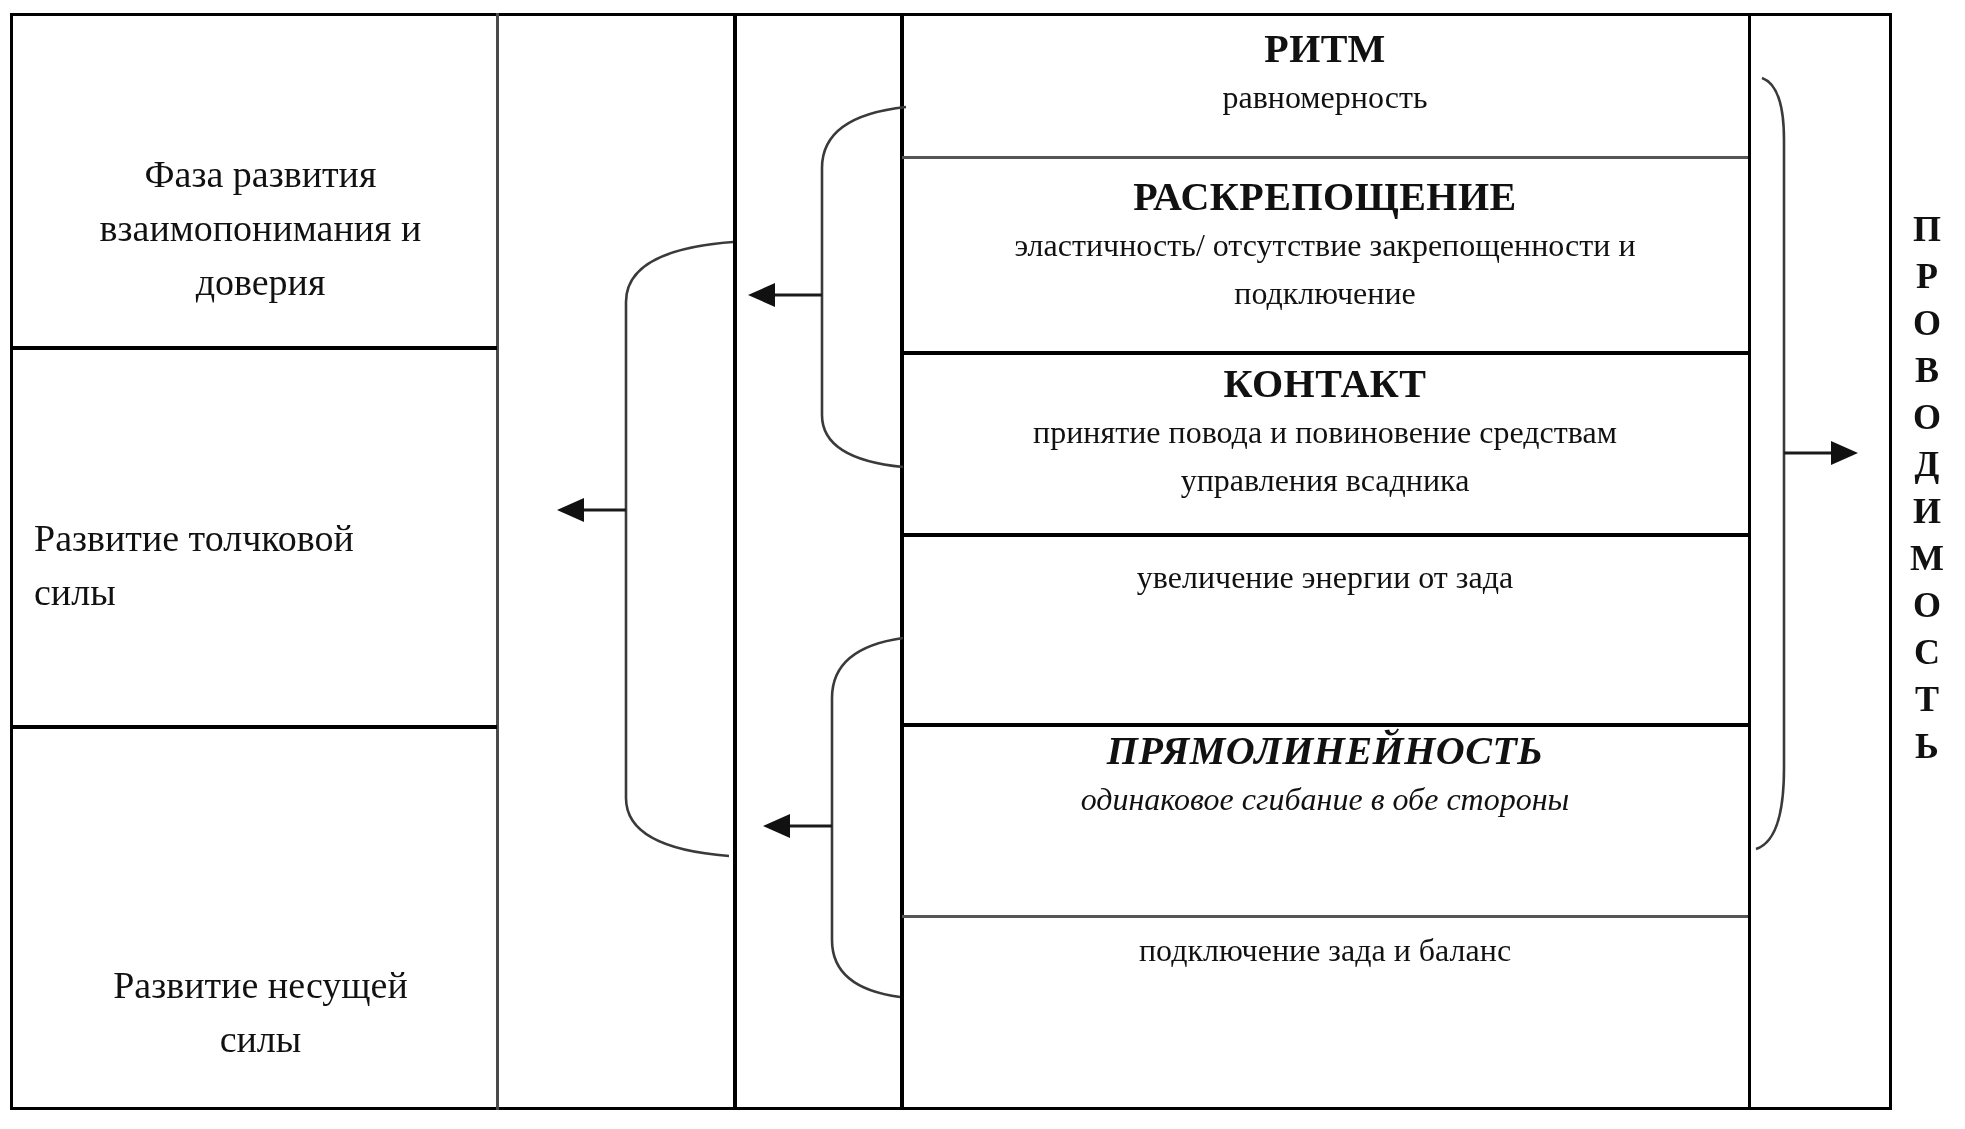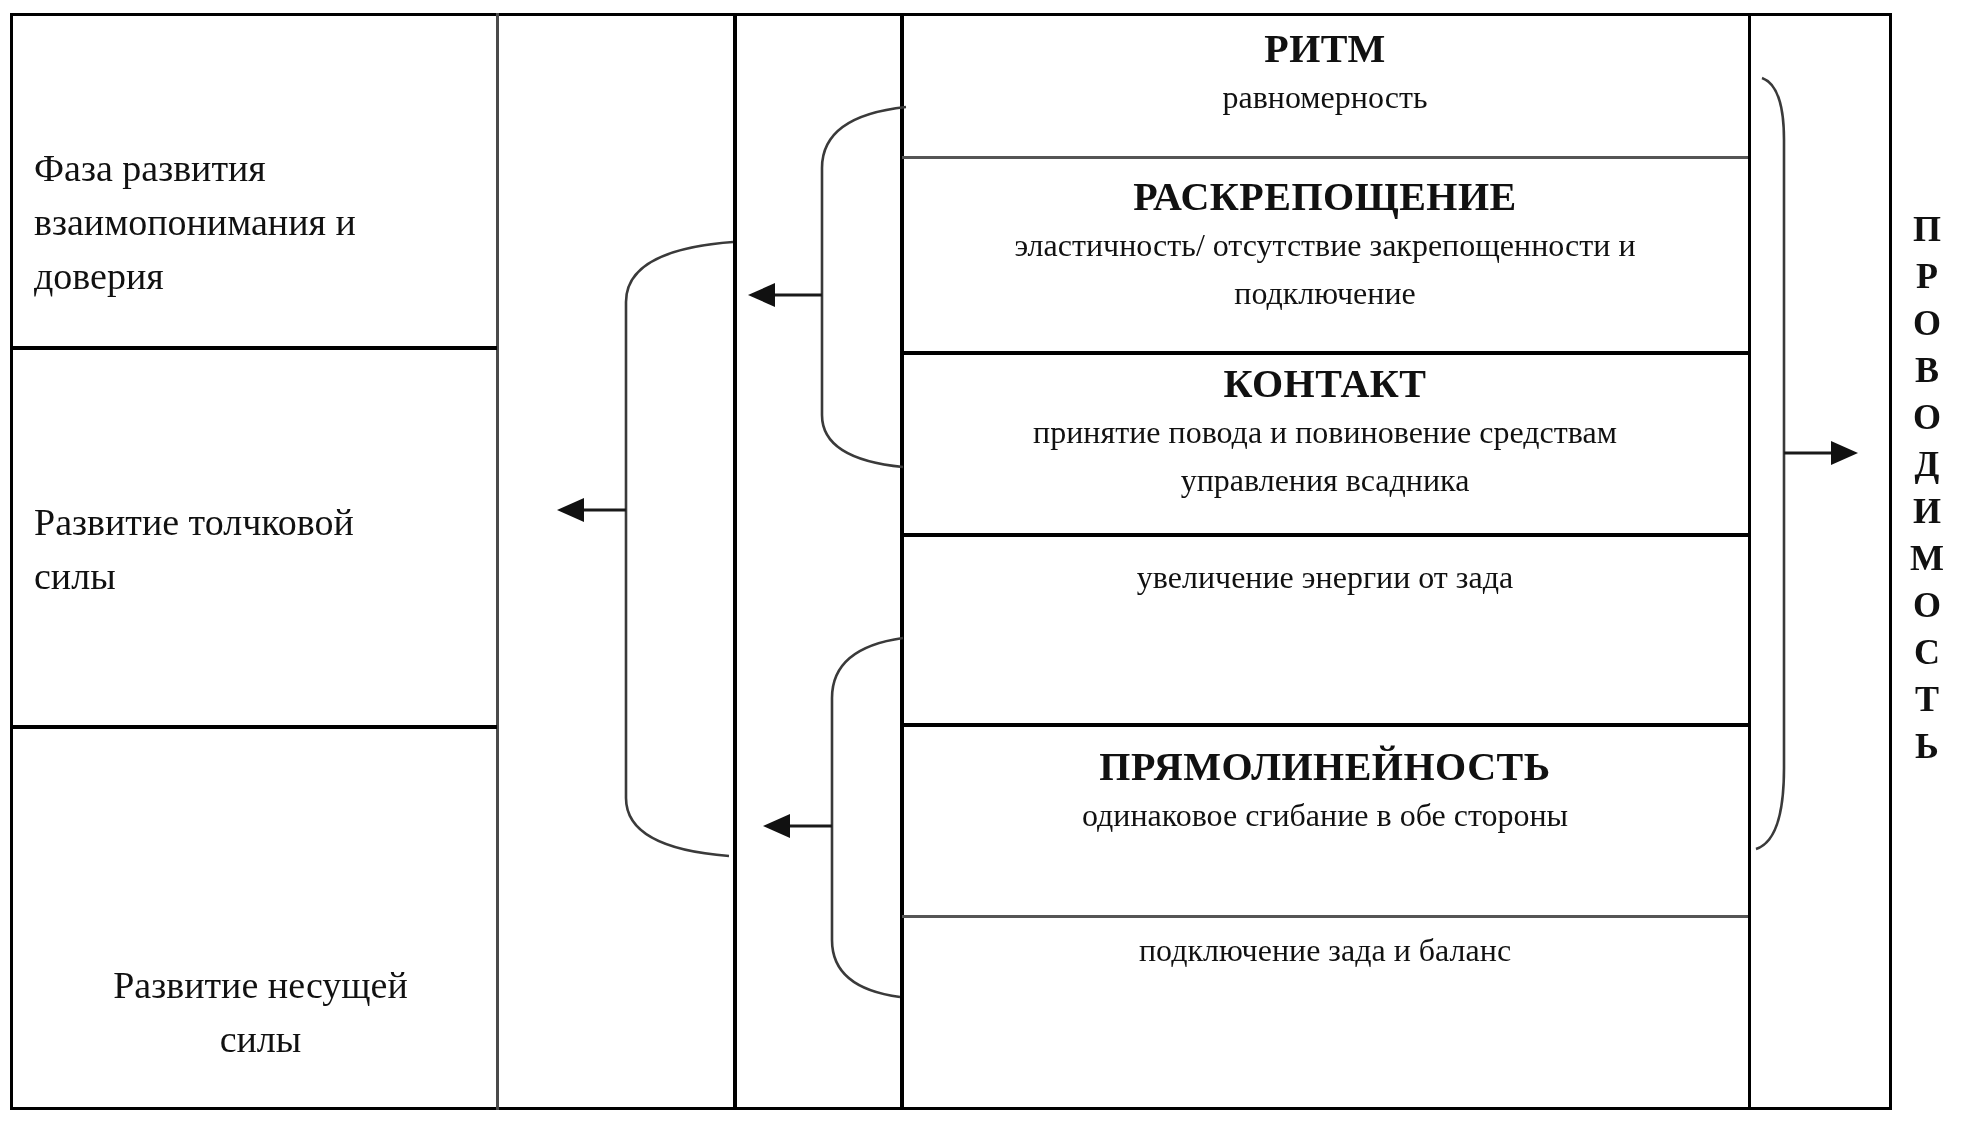--- a/index.html
+++ b/index.html
@@ -96,26 +96,26 @@
 
   <div class="hline left-div" style="top: 346px;"></div>
   <div class="hline left-div" style="top: 725px;"></div>
 
   <div class="hline box-div" style="top: 156px; height: 3px; background: #555;"></div>
   <div class="hline box-div" style="top: 351px; height: 4px;"></div>
   <div class="hline box-div" style="top: 533px; height: 4px;"></div>
   <div class="hline box-div" style="top: 723px; height: 4px;"></div>
   <div class="hline box-div" style="top: 915px; height: 3px; background: #555;"></div>
 
-  <div class="phase-cell" style="top: 0; height: 413px; padding-top: 30px;">
+  <div class="phase-cell" style="top: 6px; height: 413px; padding-top: 30px; text-align: center;">
     <span>Фаза развития</span>
     <span>взаимопонимания и</span>
     <span>доверия</span>
   </div>
-  <div class="phase-cell" style="top: 344px; height: 375px; padding-top: 35px;">
+  <div class="phase-cell" style="top: 360px; height: 375px; padding-top: 35px;">
     <span>Развитие толчковой</span>
     <span>силы</span>
   </div>
   <div class="phase-cell" style="top: 770px; height: 484px; text-align: center;">
     <span>Развитие несущей</span>
     <span>силы</span>
   </div>
 
   <div class="scale-box" style="top: 13px; height: 124px; padding-top: 12px;">
     <div class="box-title">РИТМ</div>
@@ -127,21 +127,21 @@
     <div class="box-desc">подключение</div>
   </div>
   <div class="scale-box" style="top: 355px; height: 178px; padding-top: 5px;">
     <div class="box-title">КОНТАКТ</div>
     <div class="box-desc">принятие повода и повиновение средствам</div>
     <div class="box-desc">управления всадника</div>
   </div>
   <div class="scale-box" style="top: 537px; height: 186px; padding-top: 16px;">
     <div class="box-desc">увеличение энергии от зада</div>
   </div>
-  <div class="scale-box" style="top: 727px; height: 216px; padding-top: 16px;">
+  <div class="scale-box" style="top: 727px; height: 216px;  font-style: italic;">
     <div class="box-title">ПРЯМОЛИНЕЙНОСТЬ</div>
     <div class="box-desc">одинаковое сгибание в обе стороны</div>
   </div>
   <div class="scale-box" style="top: 918px; height: 192px; padding-top: 8px;">
     <div class="box-desc">подключение зада и баланс</div>
   </div>
 
   <div class="right-word">
     <span class="vletter">П</span>
     <span class="vletter">Р</span>

